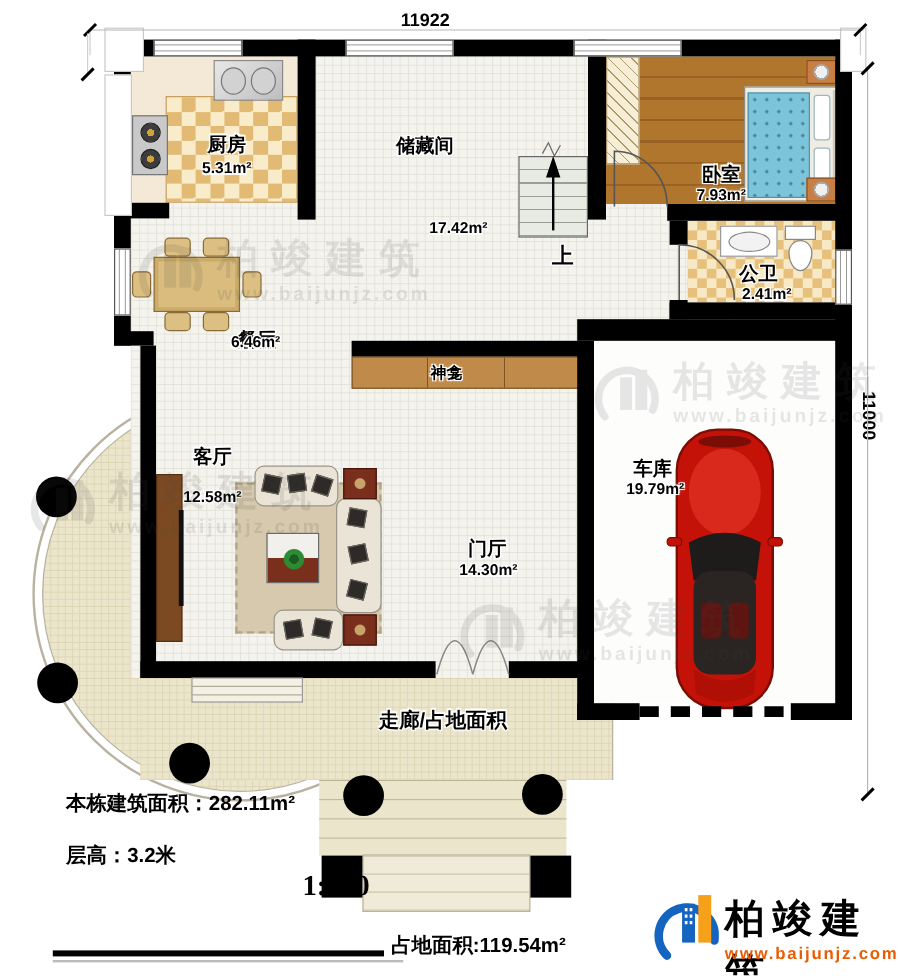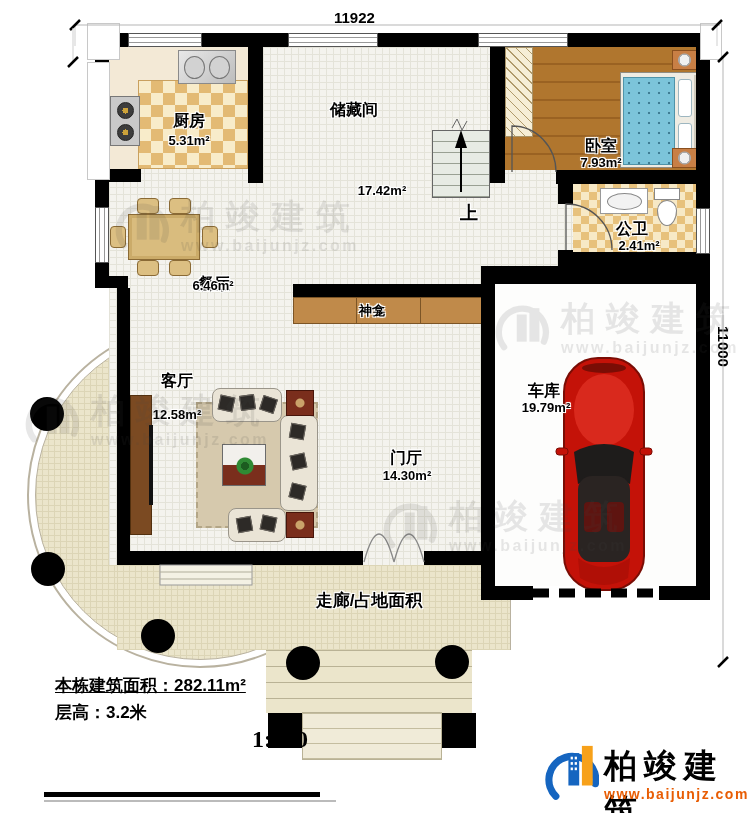--- a/index.html
+++ b/index.html
@@ -212,21 +212,21 @@
   <div class="col" style="left:30px;top:397px;"></div>
   <div class="col" style="left:31px;top:552px;"></div>
   <div class="col" style="left:141px;top:619px;"></div>
   <div class="col" style="left:286px;top:646px;"></div>
   <div class="col" style="left:435px;top:645px;"></div>
   <div class="pier" style="left:268px;top:713px;width:34px;height:35px;"></div>
   <div class="pier" style="left:442px;top:713px;width:34px;height:35px;"></div>
 
   <span class="lbl" style="left:189px;top:121px;">厨房</span>
   <span class="lbl area" style="left:189px;top:140px;">5.31m²</span>
-  <span class="lbl" style="left:354px;top:110px;">储藏间</span>
+  <span class="lbl" style="left:354px;top:122px;">储藏间</span>
   <span class="lbl area" style="left:382px;top:190px;">17.42m²</span>
   <span class="lbl" style="left:601px;top:146px;">卧室</span>
   <span class="lbl area" style="left:601px;top:162px;">7.93m²</span>
   <span class="lbl" style="left:632px;top:229px;">公卫</span>
   <span class="lbl area" style="left:639px;top:245px;">2.41m²</span>
   <span class="lbl" style="left:214px;top:284px;text-decoration:underline;">餐厅</span>
   <span class="lbl area" style="left:213px;top:285px;">6.46m²</span>
   <span class="lbl" style="left:177px;top:381px;">客厅</span>
   <span class="lbl area" style="left:177px;top:414px;">12.58m²</span>
   <span class="lbl" style="left:406px;top:458px;">门厅</span>
@@ -270,25 +270,26 @@
   <div class="wm" style="left:383px;top:498px;">
     <svg class="wmg">
         <use href="#bldg"></use>
       </svg>
     <div class="wmt">
         <span class="wmn">柏竣建筑</span>
         <span class="wmu">www.baijunjz.com</span>
       </div>
   </div>
 
-  <span class="tb" style="left:55px;top:674px;font-size:17px;text-decoration:underline;">本栋建筑面积：282.11m²</span>
+  <span class="tb" style="left:55px;top:658px;font-size:17px;">本栋建筑面积：282.11m²</span>
   <span class="tb" style="left:55px;top:701px;font-size:17px;">层高：3.2米</span>
   <span class="tb" style="left:252px;top:726px;font-size:24px;font-family:Liberation Serif, serif;">1:100</span>
   <div class="abs" style="left:44px;top:792px;width:276px;height:5px;background:#000;"></div>
   <div class="abs" style="left:44px;top:800px;width:292px;height:2px;background:#bbb;"></div>
+  <span class="tb" style="left:326px;top:776px;font-size:17px;">占地面积:119.54m²</span>
 
   <svg class="abs" style="left:545px;top:740px;" width="54" height="64" viewBox="0 0 60 70">
     <path d="M12,62 A26,26 0 1 1 56,48" fill="none" stroke="#1565c0" stroke-width="8" stroke-linecap="round"></path>
     <rect x="26" y="14" width="12" height="36" fill="#1565c0"></rect>
     <rect x="28.5" y="18" width="2.5" height="3" fill="#fff"></rect>
       <rect x="33" y="18" width="2.5" height="3" fill="#fff"></rect>
     <rect x="28.5" y="24" width="2.5" height="3" fill="#fff"></rect>
       <rect x="33" y="24" width="2.5" height="3" fill="#fff"></rect>
     <rect x="28.5" y="30" width="2.5" height="3" fill="#fff"></rect>
       <rect x="33" y="30" width="2.5" height="3" fill="#fff"></rect>

